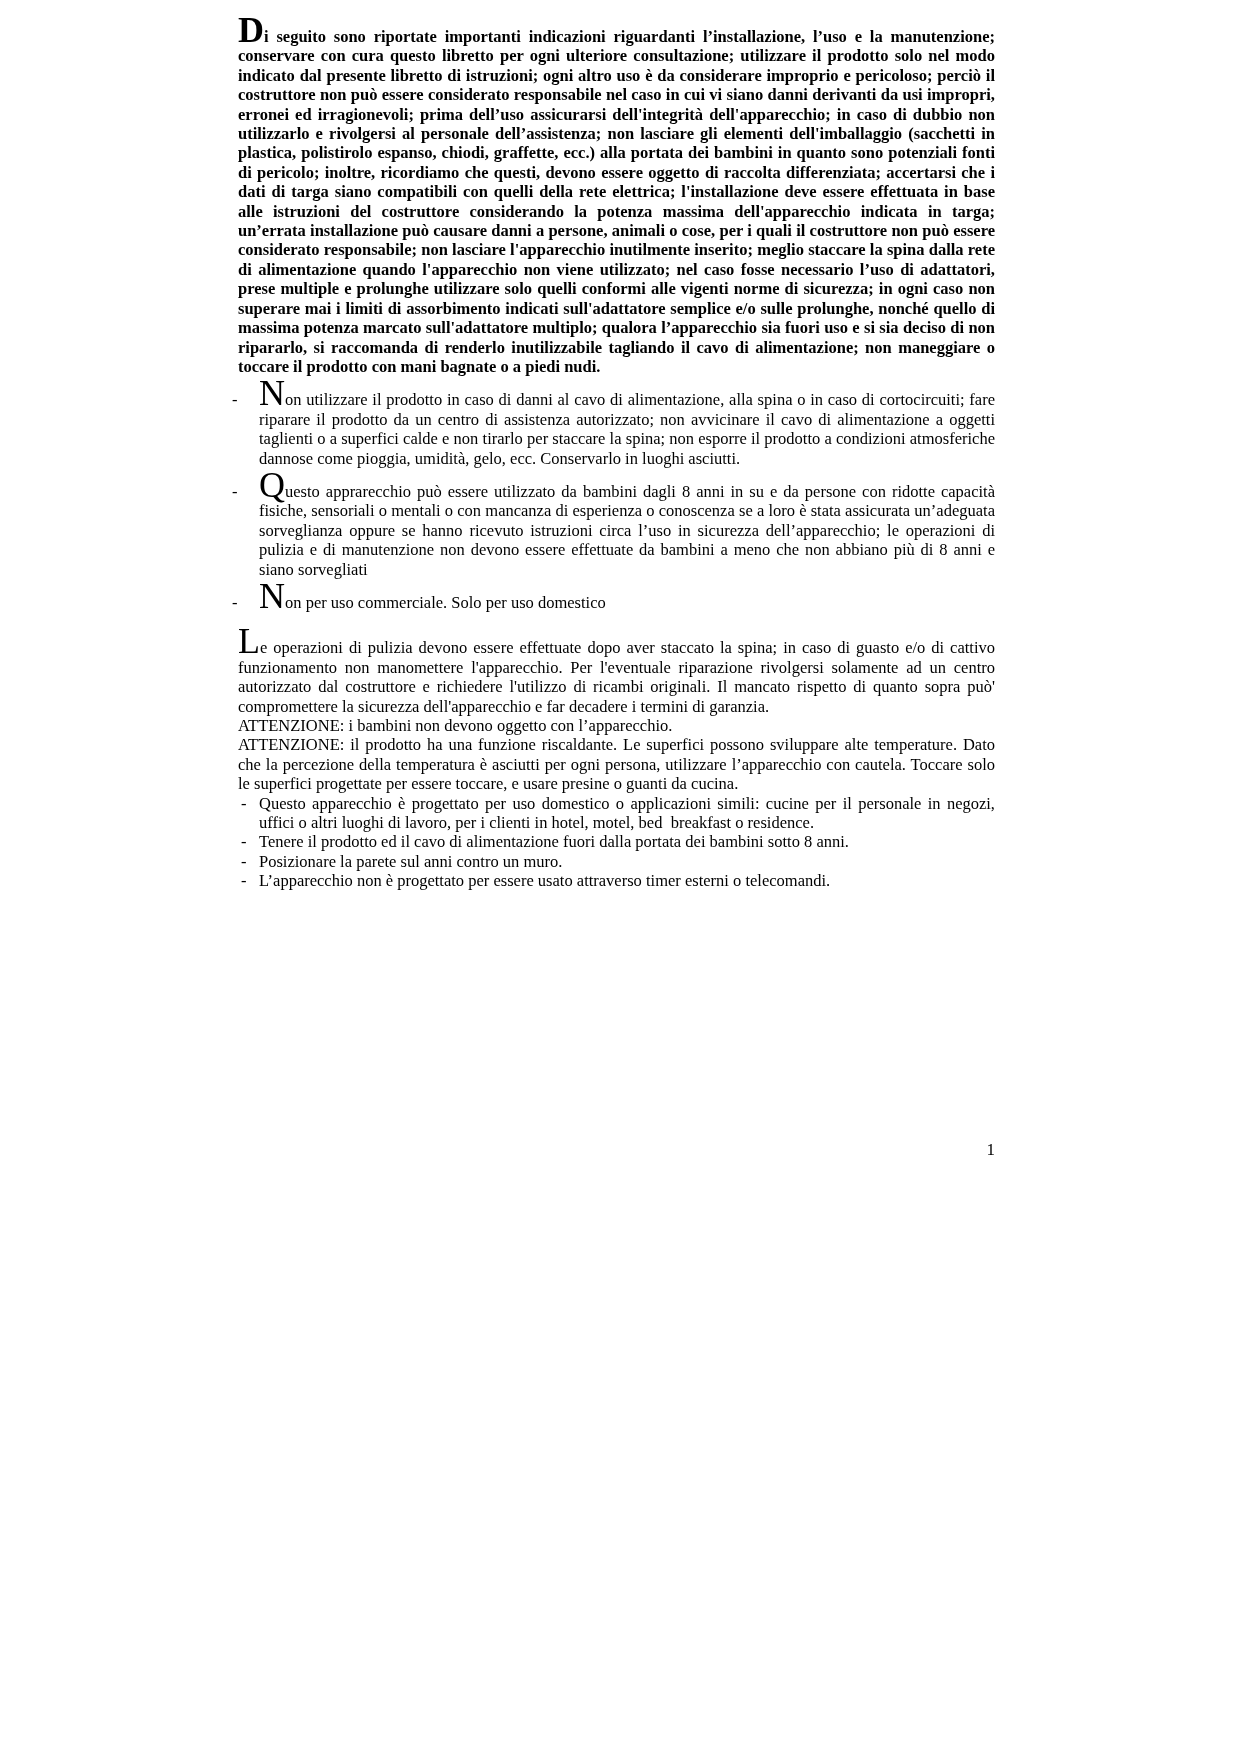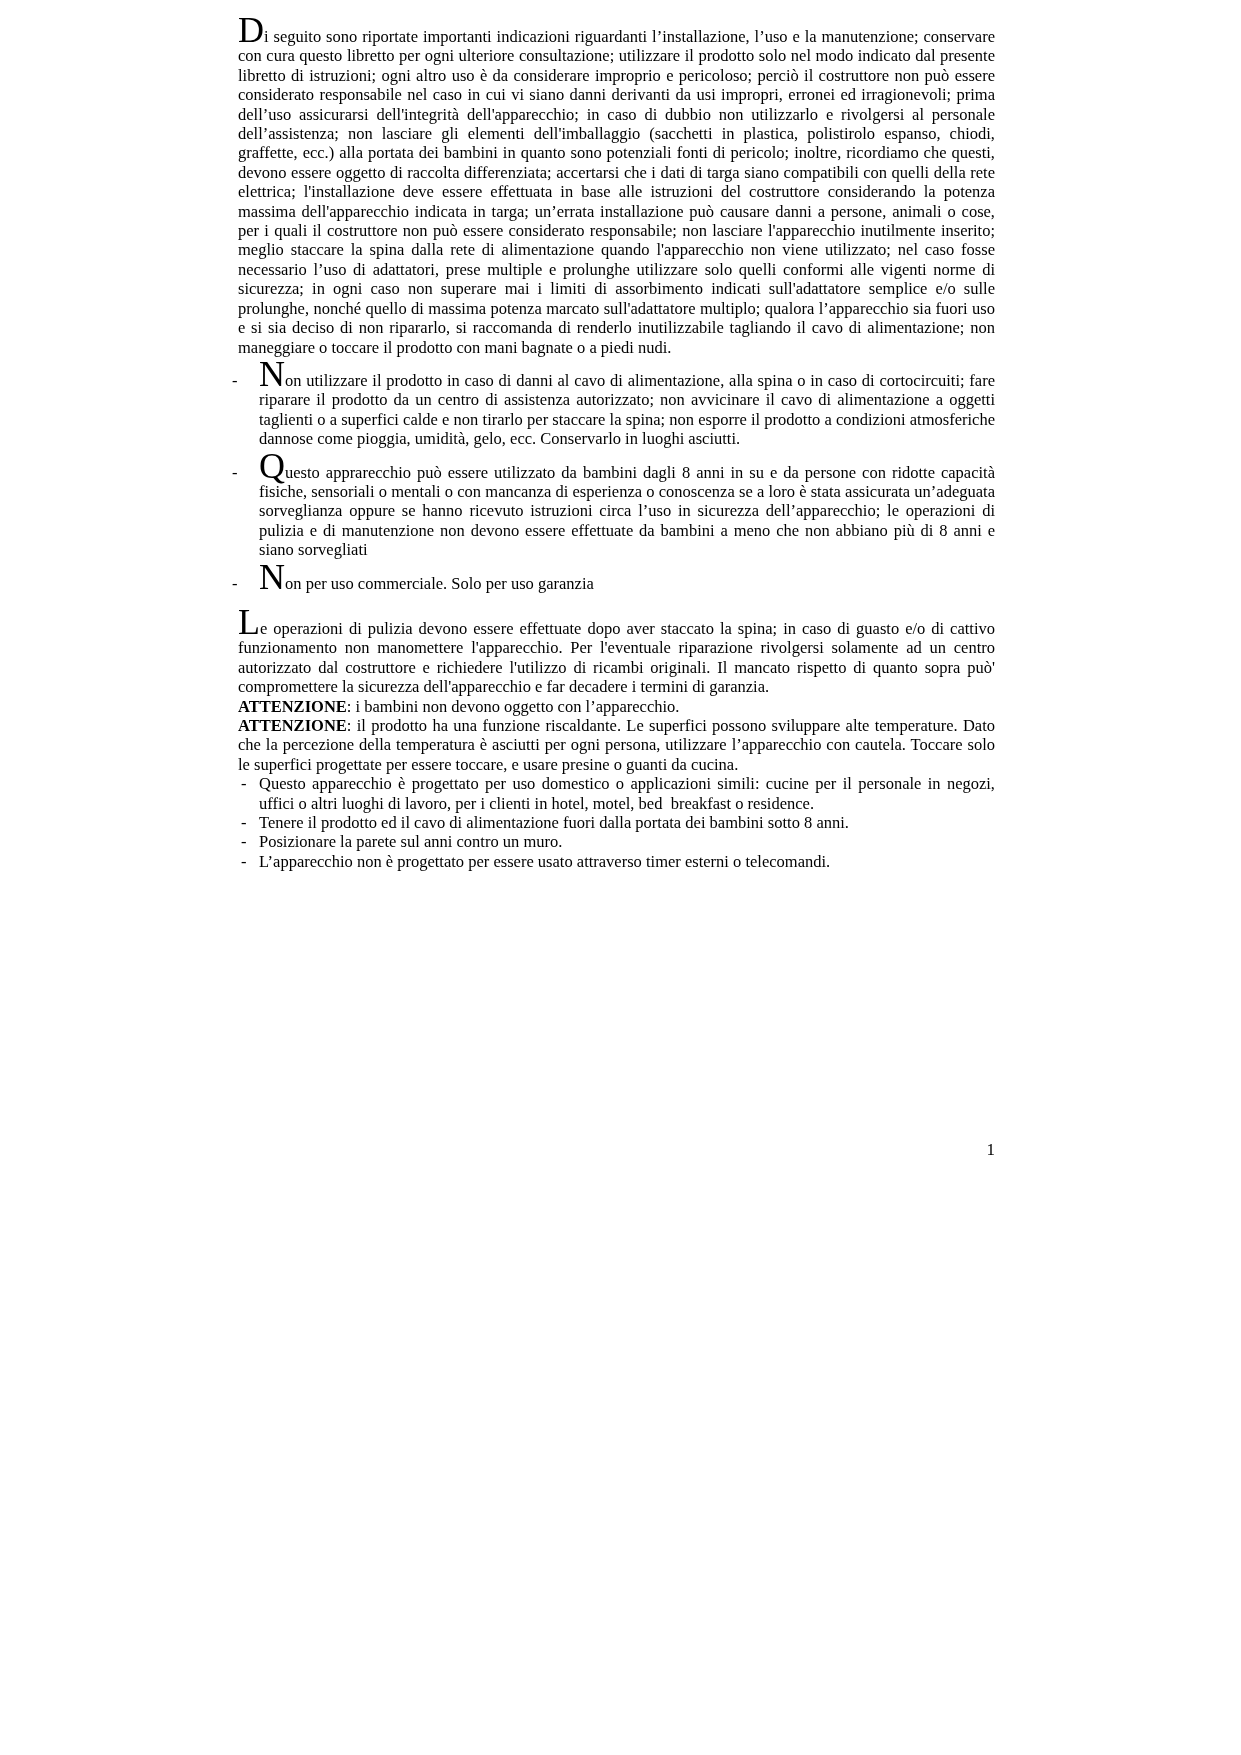--- a/index.html
+++ b/index.html
@@ -28,42 +28,42 @@
   }
   p.body {
     font-size: 16.5px;
     line-height: 19.4px;
     text-align: justify;
   }
   .dropcap {
     font-size: 36px;
     line-height: 0;
   }
-  .intro { margin-top: 27px; }
+  .intro { margin-top: 27px; font-weight: bold; }
   .cleaning { margin-top: 26px; }
   .warning-item {
     position: relative;
     margin-top: 14px;
     padding-left: 21px;
   }
   .warning-item .dash {
     position: absolute;
     left: -6px;
     top: 0;
     font-size: 16.5px;
     line-height: 19.4px;
   }
   h2.section-heading {
     margin-top: 24px;
     font-size: 22px;
     line-height: 26px;
     font-weight: bold;
   }
   p.attention { }
-  p.attention .att-label { font-weight: bold; }
+  p.attention .att-label { font-weight: normal; }
   .info-item {
     position: relative;
     padding-left: 21px;
   }
   .info-item .dash {
     position: absolute;
     left: 3px;
     top: 0;
     font-size: 16.5px;
     line-height: 19.4px;
@@ -89,21 +89,21 @@
     <p class="body"><span class="dropcap">N</span><span>on utilizzare il prodotto in caso di danni al cavo di alimentazione, alla spina o in caso di cortocircuiti; fare riparare il prodotto da un centro di assistenza autorizzato; non avvicinare il cavo di alimentazione a oggetti taglienti o a superfici calde e non tirarlo per staccare la spina; non esporre il prodotto a condizioni atmosferiche dannose come pioggia, umidità, gelo, ecc. Conservarlo in luoghi asciutti.</span></p>
   </div>
 
   <div class="warning-item">
     <span class="dash">-</span>
     <p class="body"><span class="dropcap">Q</span><span>uesto apprarecchio può essere utilizzato da bambini dagli 8 anni in su e da persone con ridotte capacità fisiche, sensoriali o mentali o con mancanza di esperienza o conoscenza se a loro è stata assicurata un’adeguata sorveglianza oppure se hanno ricevuto istruzioni circa l’uso in sicurezza dell’apparecchio; le operazioni di pulizia e di manutenzione non devono essere effettuate da bambini a meno che non abbiano più di 8 anni e siano sorvegliati</span></p>
   </div>
 
   <div class="warning-item">
     <span class="dash">-</span>
-    <p class="body"><span class="dropcap">N</span><span>on per uso commerciale. Solo per uso garanzia</span></p>
+    <p class="body"><span class="dropcap">N</span><span>on per uso commerciale. Solo per uso domestico</span></p>
   </div>
 
   <p class="body cleaning"><span class="dropcap">L</span><span>e operazioni di pulizia devono essere effettuate dopo aver staccato la spina; in caso di guasto e/o di cattivo funzionamento non manomettere l'apparecchio. Per l'eventuale riparazione rivolgersi solamente ad un centro autorizzato dal costruttore e richiedere l'utilizzo di ricambi originali. Il mancato rispetto di quanto sopra può' compromettere la sicurezza dell'apparecchio e far decadere i termini di garanzia.</span></p>
 
 
   <p class="body attention"><span class="att-label">ATTENZIONE</span><span>: i bambini non devono oggetto con l’apparecchio.</span></p>
 
   <p class="body attention"><span class="att-label">ATTENZIONE</span><span>: il prodotto ha una funzione riscaldante. Le superfici possono sviluppare alte temperature. Dato che la percezione della temperatura è asciutti per ogni persona, utilizzare l’apparecchio con cautela. Toccare solo le superfici progettate per essere toccare, e usare presine o guanti da cucina.</span></p>
 
   <div class="info-item">

